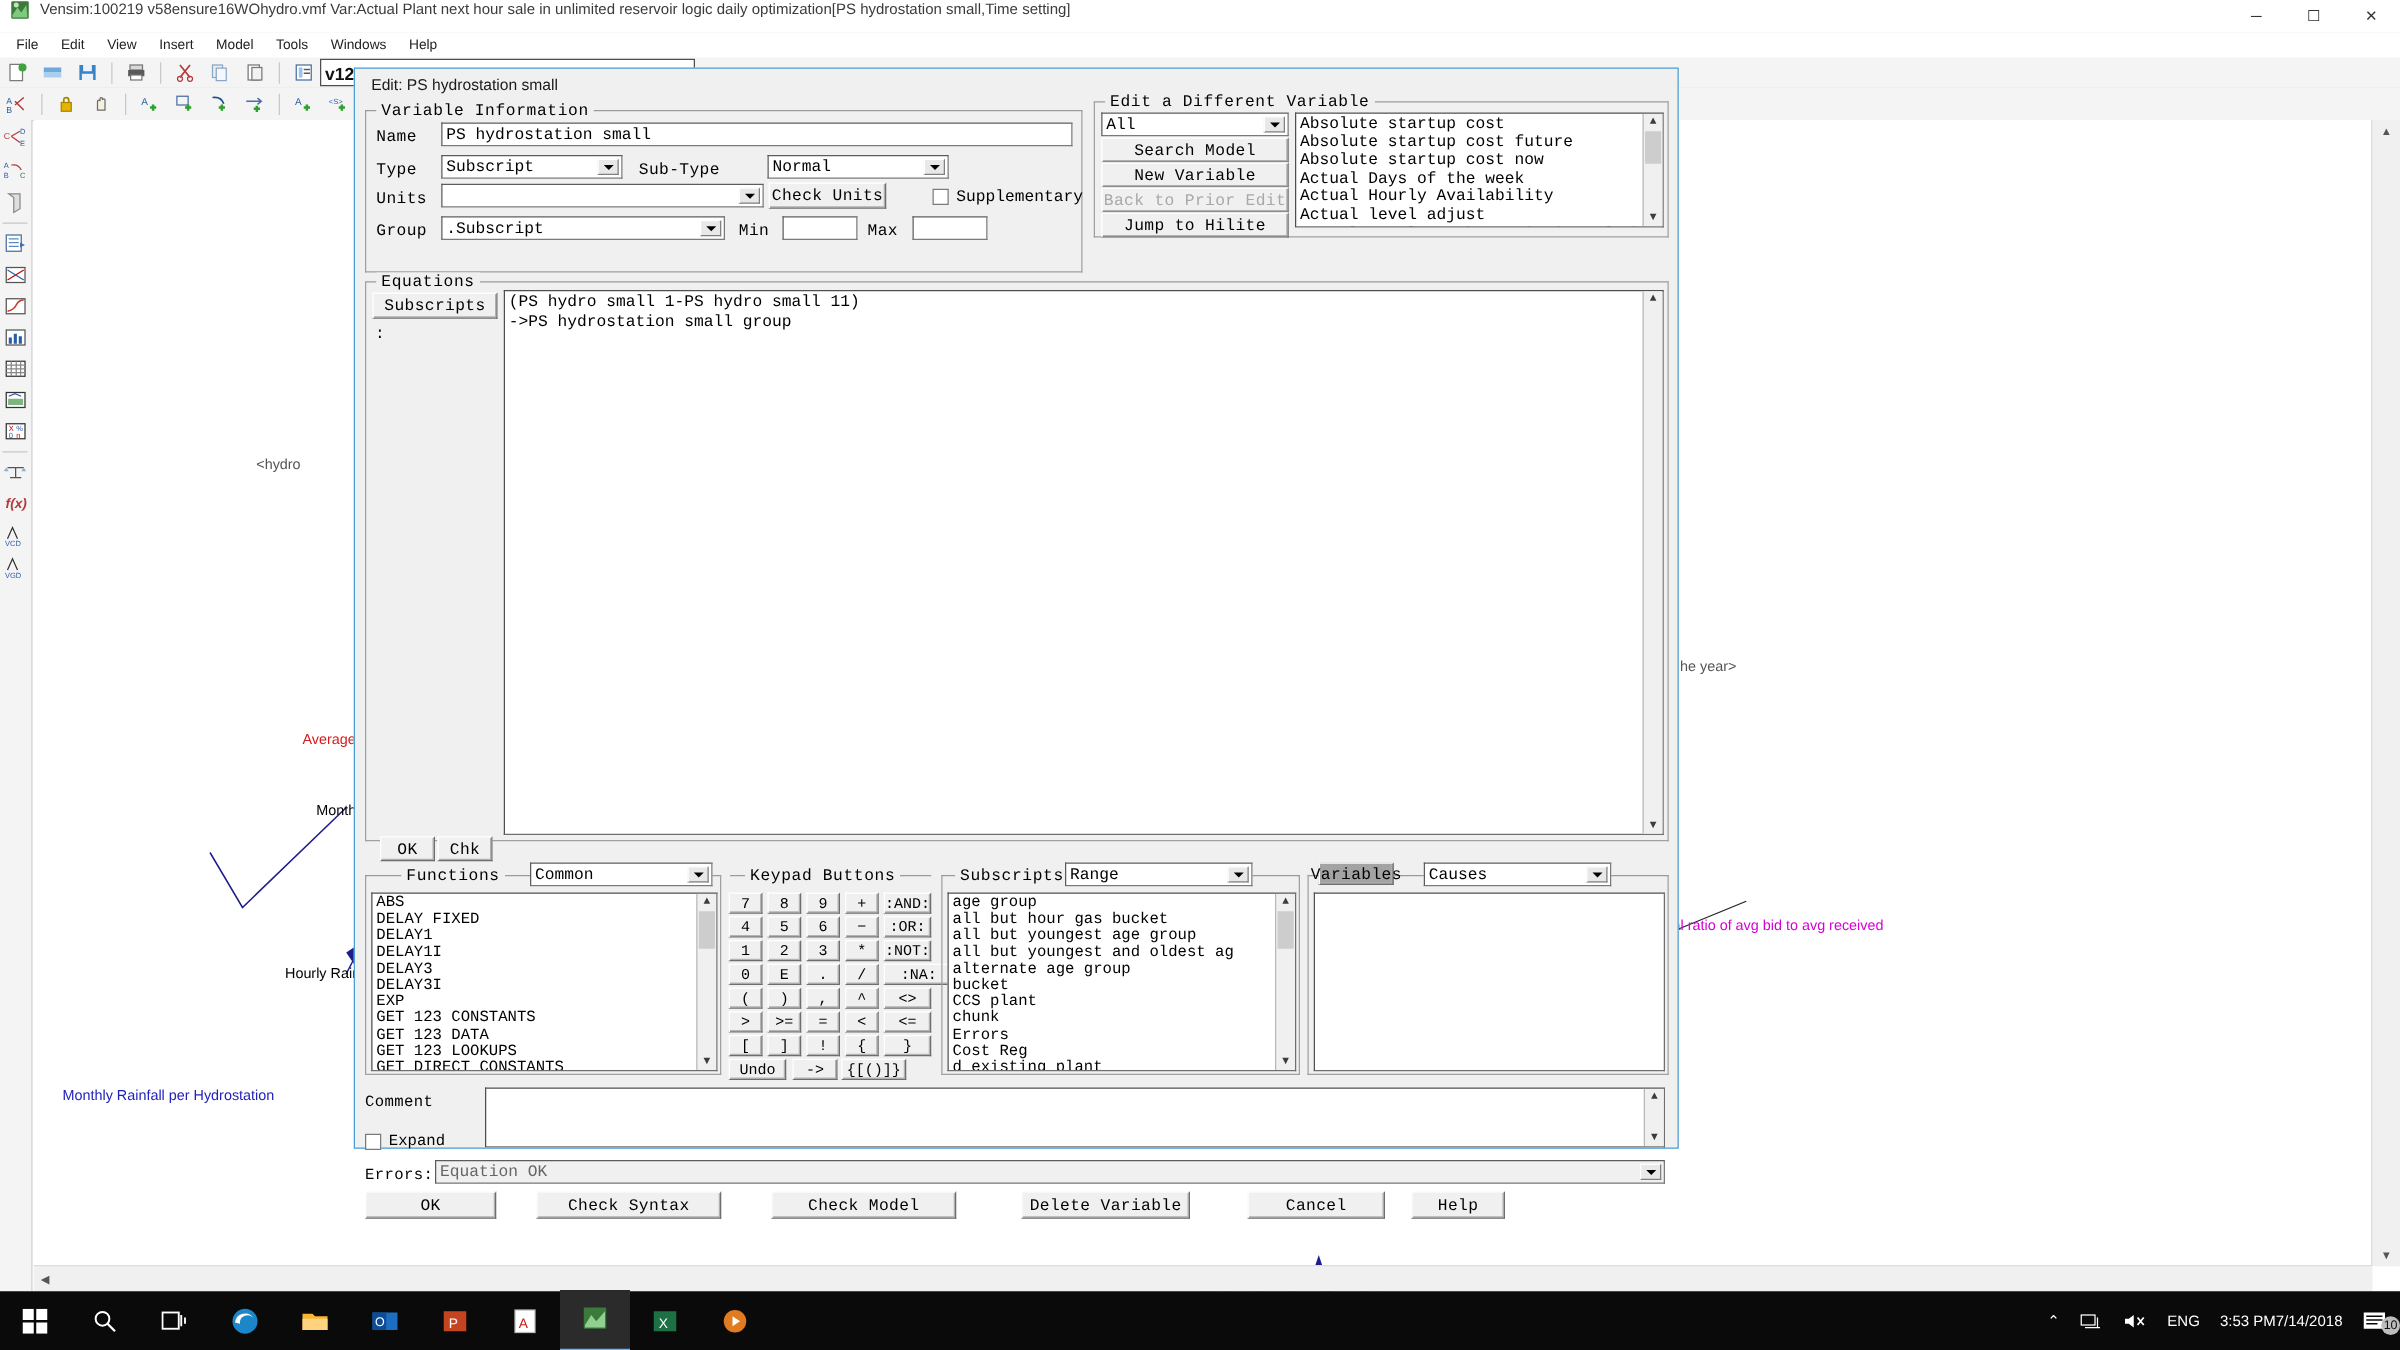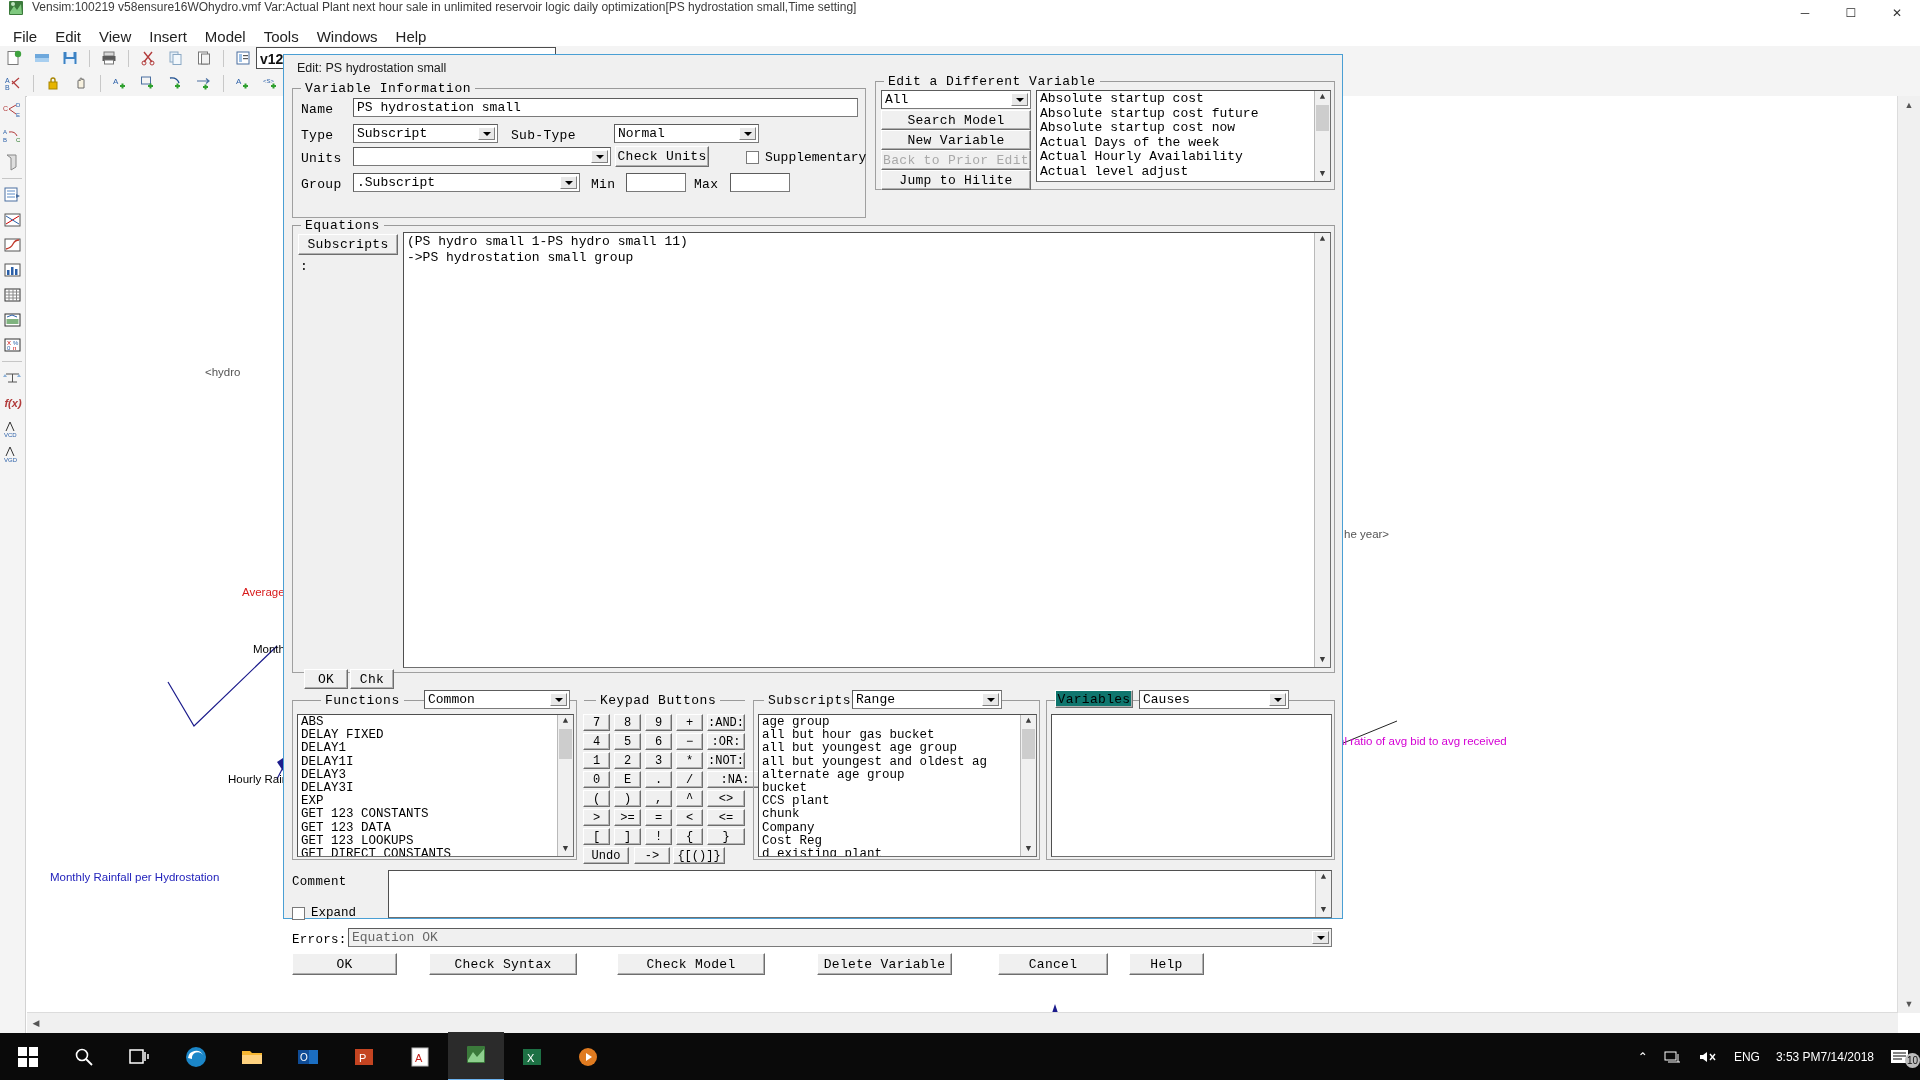--- a/index.html
+++ b/index.html
@@ -19,21 +19,21 @@
   }
   .win-icon{width:18px;height:16px;margin:0 7px 0 7px;position:relative;}
   .win-title-text{font-size:12px;color:#3b3b3b;white-space:nowrap;}
   .win-ctrls{position:absolute;right:0;top:0;display:flex;height:26px;}
   .win-ctrl{width:46px;height:26px;display:flex;align-items:center;justify-content:center;font-size:12px;color:#333;}
 
   .menubar{
     position:absolute;left:0;top:26px;width:1920px;height:20px;
     background:#ffffff;display:flex;align-items:center;padding-left:4px;
   }
-  .menubar span{font-size:15px;color:#222;padding:1px 9px;text-align:right;}
+  .menubar span{font-size:11px;color:#222;padding:1px 9px;text-align:right;}
 
   .toolbar1{
     position:absolute;left:0;top:46px;width:1920px;height:24px;
     background:#f4f4f4;border-bottom:1px solid #dcdcdc;
     display:flex;align-items:center;
   }
   .toolbar2{
     position:absolute;left:0;top:70px;width:1920px;height:26px;
     background:#f4f4f4;border-bottom:1px solid #cfcfcf;
     display:flex;align-items:center;
@@ -613,33 +613,33 @@
       </div>
       <div class="listbox" style="left:4px;top:13px;width:279px;height:143px;line-height:13.2px;font-size:12.5px;">
         <div>age group</div>
         <div>all but hour gas bucket</div>
         <div>all but youngest age group</div>
         <div>all but youngest and oldest ag</div>
         <div>alternate age group</div>
         <div>bucket</div>
         <div>CCS plant</div>
         <div>chunk</div>
-        <div>Company</div>
+        <div>Errors</div>
         <div>Cost Reg</div>
         <div>d existing plant</div>
         <div class="vscroll">
           <div class="up">▲</div>
           <div class="thumb" style="top:14px;height:30px;"></div>
           <div class="dn" style="position:absolute;bottom:0;left:0;right:0;">▼</div>
         </div>
       </div>
     </div>
 
     <div class="group" style="left:762px;top:645px;width:289px;height:160px;">
-      <div class="btn" style="left:8px;top:-11px;width:78px;height:18px;background:#0f766e;">Variables</div>
+      <div class="btn" style="left:8px;top:-11px;width:60px;height:18px;background:#a3a3a3;">Variables</div>
       <div class="inp combo" style="left:92px;top:-11px;width:150px;height:19px;background:#fff;">
         <span>Causes</span>
         <span class="caret"></span>
       </div>
       <div class="listbox" style="left:4px;top:13px;width:281px;height:143px;"></div>
     </div>
 
     <div class="fld-label" style="left:8px;top:820px;font-size:12.5px;">Comment</div>
     <div class="cb" style="left:8px;top:851px;font-size:12.5px;">
       <span class="box"></span>

